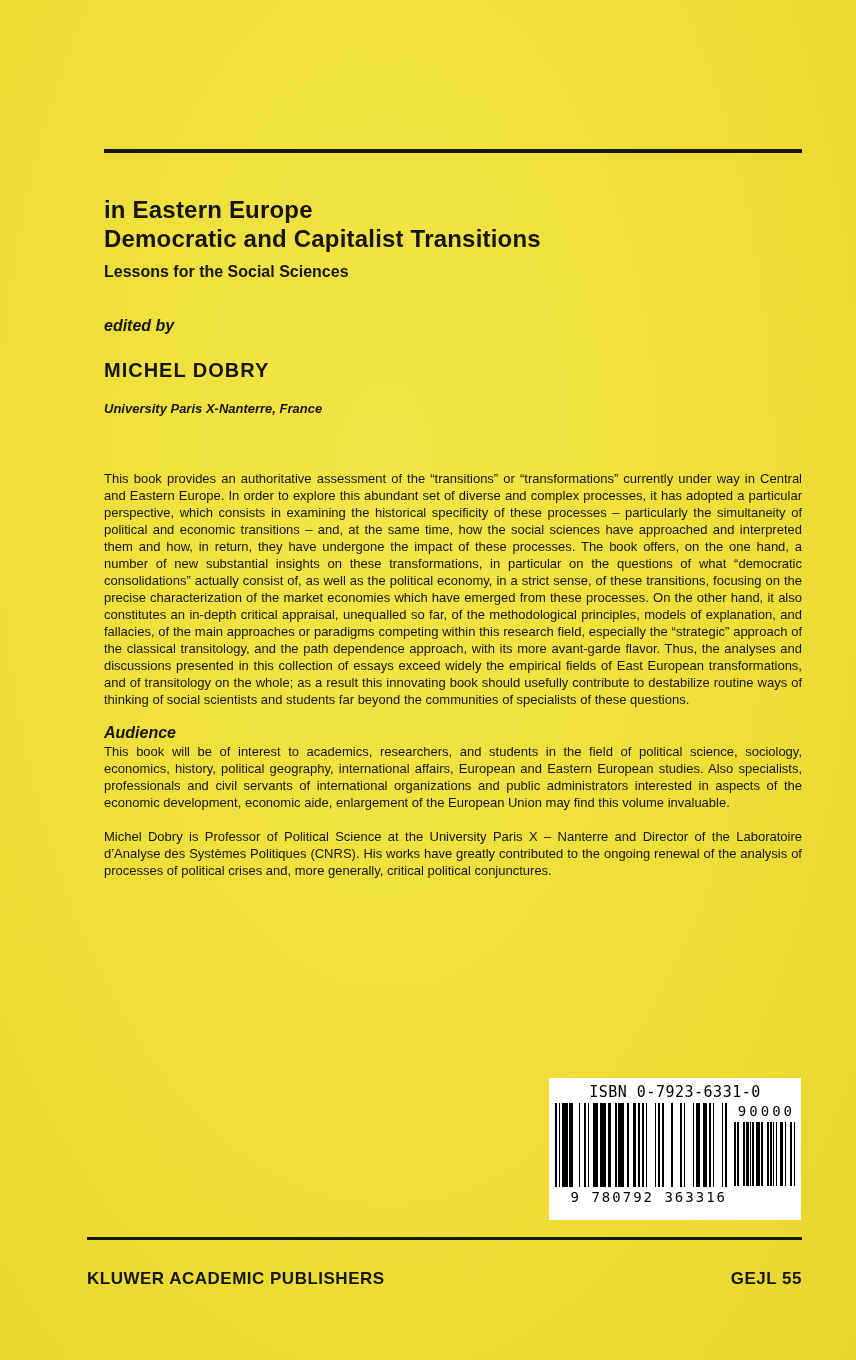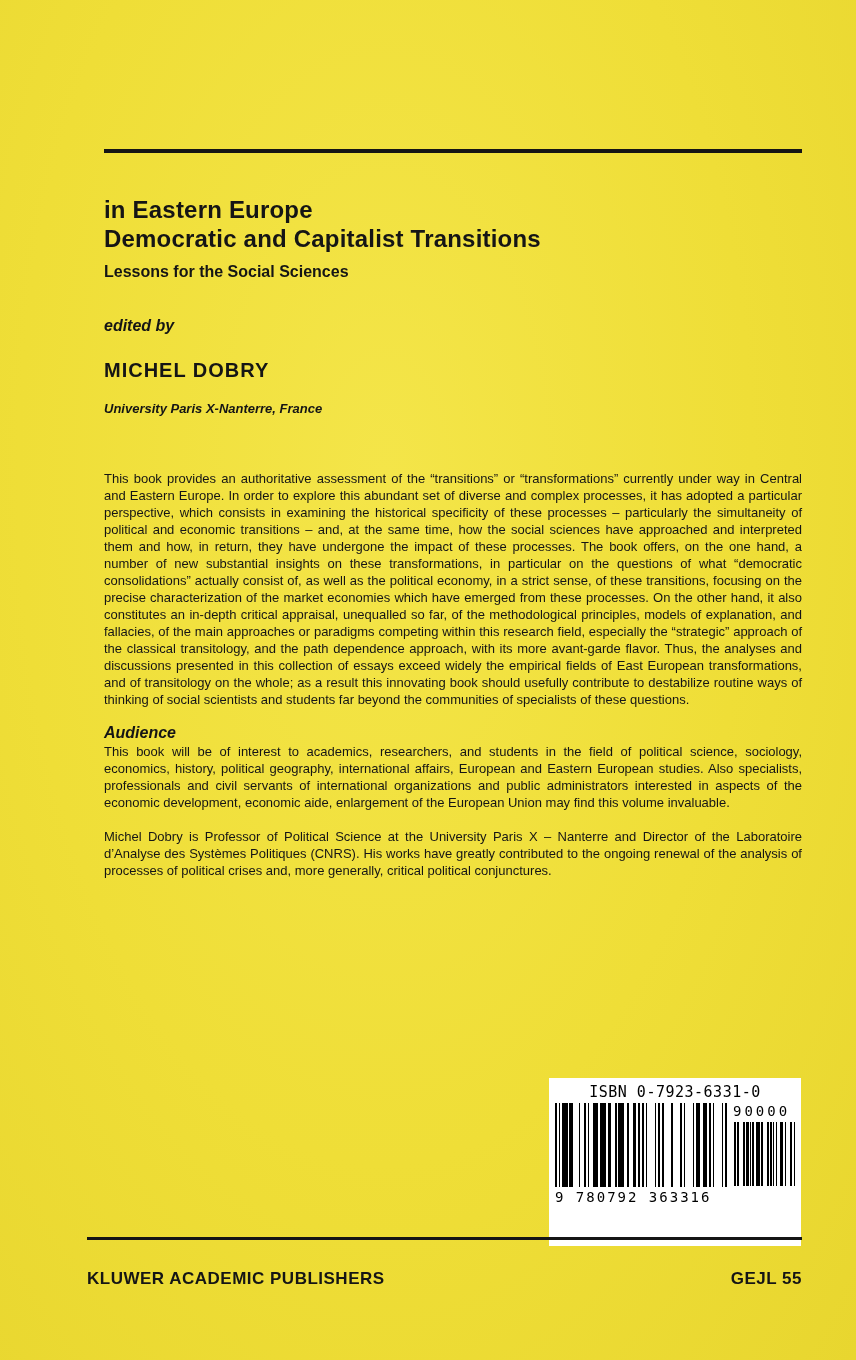--- a/index.html
+++ b/index.html
@@ -15,40 +15,40 @@
   .edited-by{margin-top:36px;font-size:16px;font-weight:bold;font-style:italic;}
   .editor-name{margin-top:24px;font-size:20px;font-weight:bold;letter-spacing:1px;}
   .affiliation{margin-top:18px;font-size:13px;font-weight:bold;font-style:italic;line-height:1.4;}
   .body-text{font-size:13px;font-weight:normal;line-height:17px;text-align:justify;text-align-last:left;}
   .description{margin-top:52px;}
   .audience-heading{margin-top:16px;font-size:16px;font-weight:bold;font-style:italic;}
   .audience-text{margin-top:1px;}
   .bio{margin-top:17px;}
 
   .barcode-box{
-    position:absolute;top:1078px;right:55px;width:252px;height:168px;
+    position:absolute;top:1078px;right:55px;width:252px;height:142px;
     background:#fff;box-sizing:border-box;padding:5px 6px 6px 6px;
   }
   .isbn-line{
     font-family:"DejaVu Sans Mono",monospace;font-size:15px;color:#000;
     text-align:center;letter-spacing:0.5px;white-space:nowrap;
   }
   .barcode-row{display:flex;align-items:flex-start;margin-top:2px;}
   .main-code{flex:1 1 auto;min-width:0;}
   .addon-code{width:62px;flex:0 0 auto;margin-left:6px;}
   .bars-main{height:84px;}
   .bars-addon{height:64px;}
   .bars{display:block;width:100%;height:100%;fill:#000;shape-rendering:crispEdges;}
   .ean-number{
     margin-top:2px;font-family:"DejaVu Sans Mono",monospace;font-size:14px;color:#000;
-    letter-spacing:2px;text-align:left;white-space:nowrap;
+    letter-spacing:2px;text-align:right;white-space:nowrap;
   }
   .addon-number{
     font-family:"DejaVu Sans Mono",monospace;font-size:14px;color:#000;
-    letter-spacing:3px;text-align:left;white-space:nowrap;margin-bottom:3px;
+    letter-spacing:3px;text-align:right;white-space:nowrap;margin-bottom:3px;
   }
 
   .footer{position:absolute;left:87px;right:54px;top:1237px;}
   .rule-bottom{height:3px;background:#151515;}
   .footer-row{display:flex;justify-content:space-between;margin-top:29px;}
   .footer-text{font-size:17px;font-weight:bold;letter-spacing:0.5px;}
 </style>
 </head>
 <body>
 

